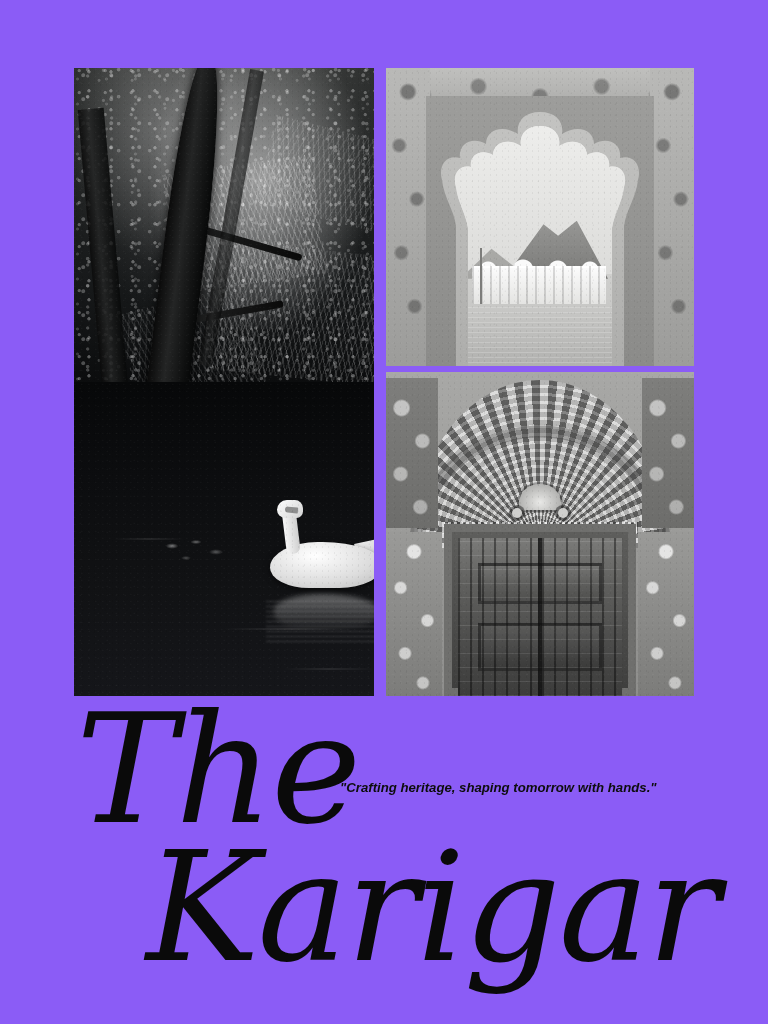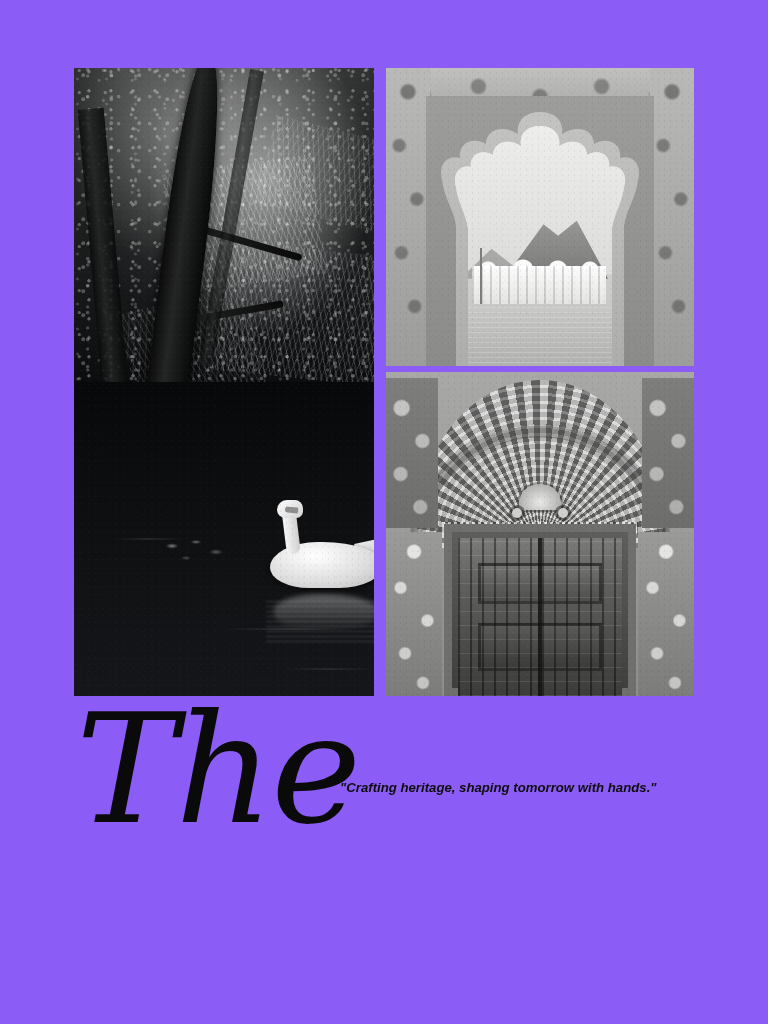--- a/index.html
+++ b/index.html
@@ -488,18 +488,19 @@
         <div class="br-door-panel2"></div>
         <div class="br-door-split"></div>
       </div>
       <div class="br-handle l"></div>
       <div class="br-handle r"></div>
       <div class="grain"></div>
     </div>
   </div>
 
   <div class="title-the">The</div>
+  <div class="title-karigar">Karigar</div>
 
   <div class="body-col">
     <p class="quote">"Crafting heritage, shaping tomorrow with hands."</p>
   </div>
 
 </div>
 
 </body></html>

